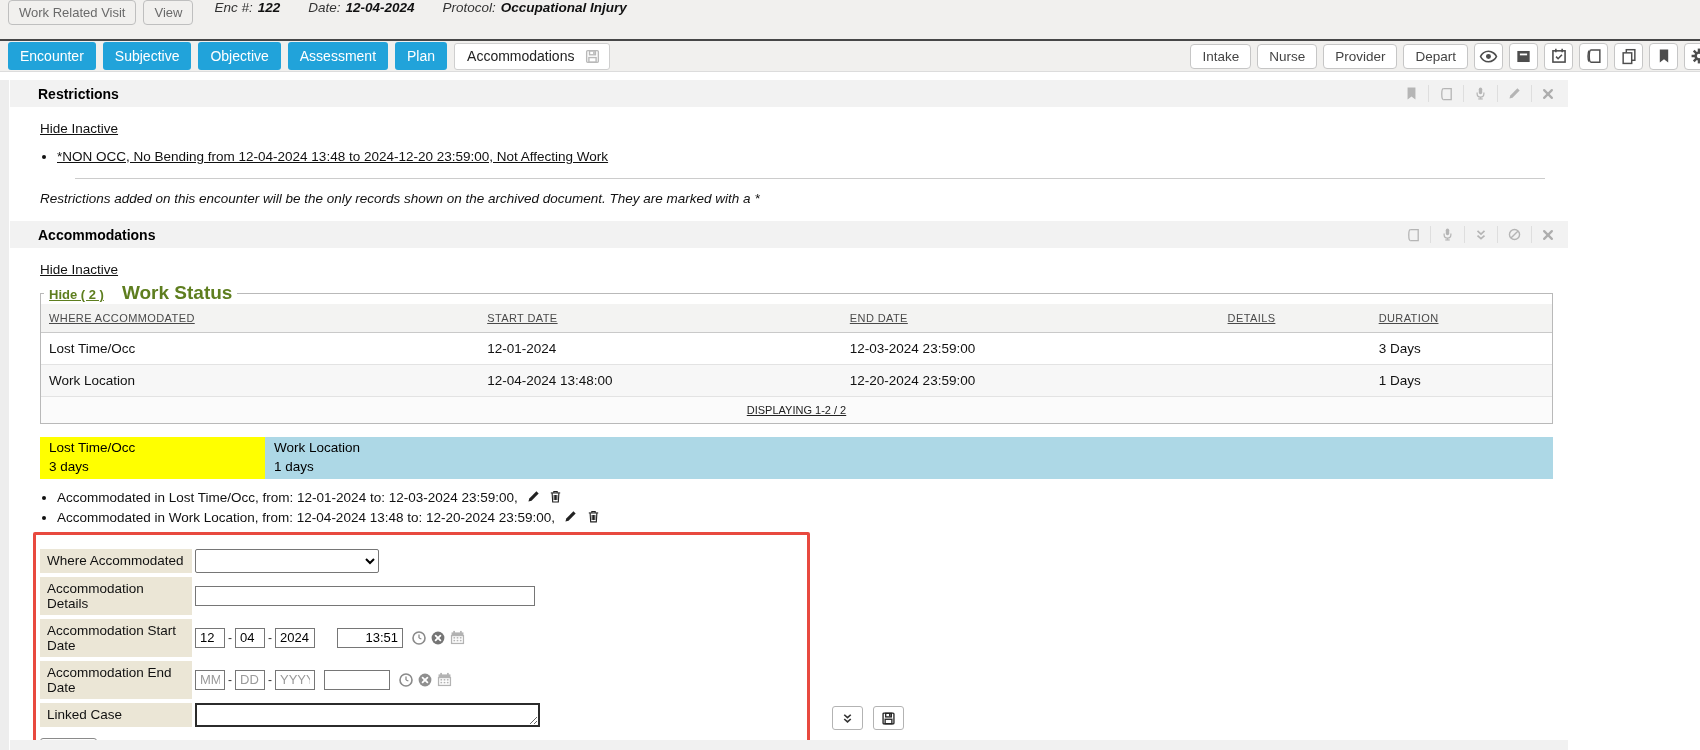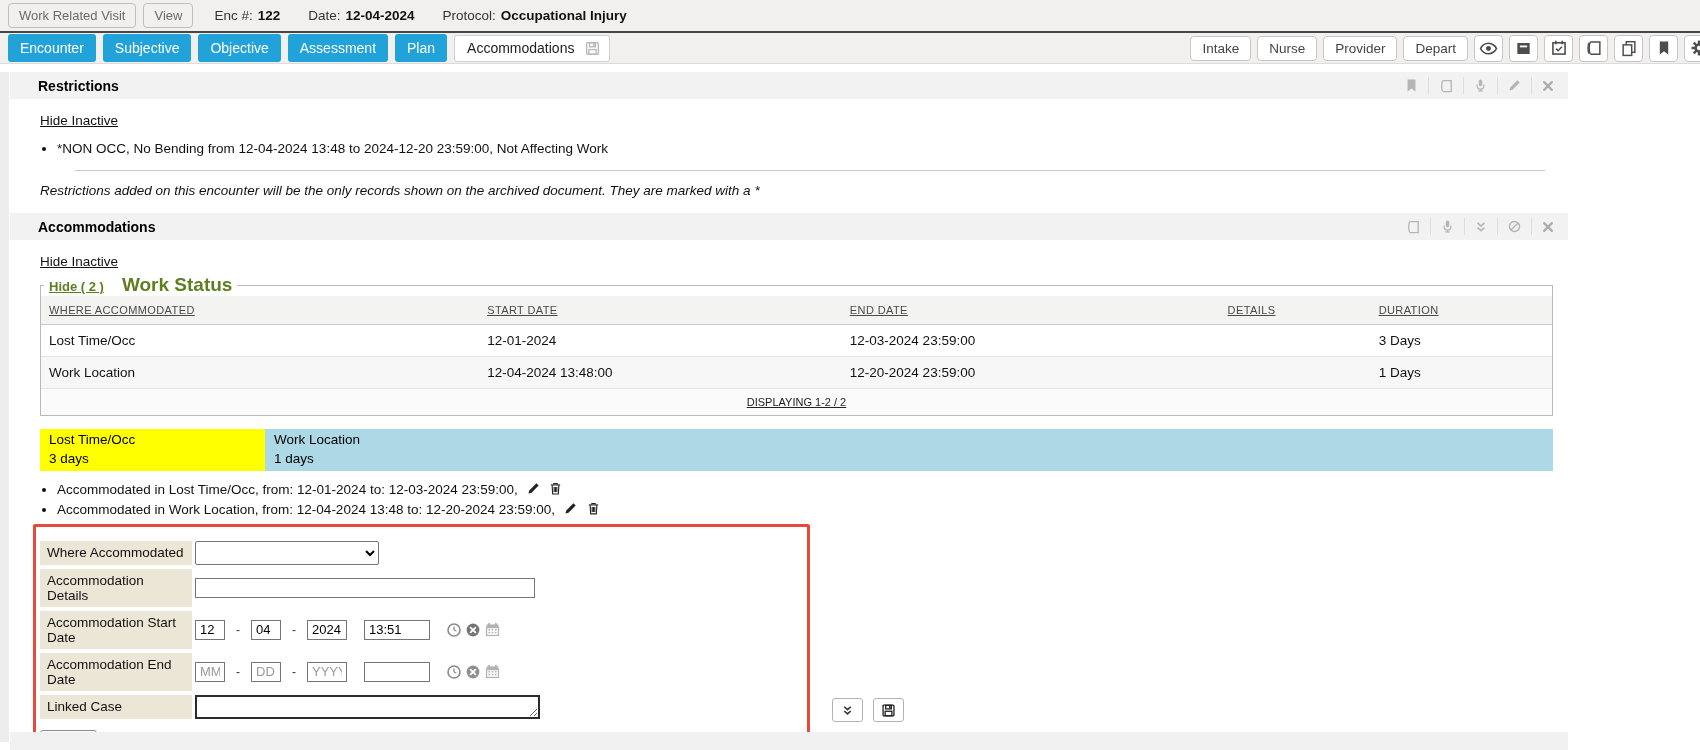--- a/index.html
+++ b/index.html
@@ -1,26 +1,26 @@
 <!DOCTYPE html>
 <html><head>
 <meta charset="utf-8">
 <style>
   * { box-sizing: border-box; margin: 0; padding: 0; }
   html,body { width:1700px; height:750px; overflow:hidden; background:#fff;
     font-family:"Liberation Sans", sans-serif; color:#111; }
 
   
-  .topbar { height:33px; background:#f1f0ee; border-bottom:2px solid #474747;
-    display:flex; align-items:center; padding-left:8px; font-size:13.5px; }
+  .topbar { height:41px; background:#f1f0ee; border-bottom:2px solid #474747;
+    display:flex; align-items:flex-start; padding-left:8px; font-size:13.5px; }
   .tb-btn { background:transparent; border:1px solid #bfbfbf; border-radius:4px;
     color:#6a6a6a; font-size:13px; padding:4px 10px; margin-right:7px;
     font-family:inherit; cursor:pointer; }
   .tb-meta { display:flex; align-items:center; margin-left:14px; }
-  .tb-pair { margin-right:28px; color:#333; white-space:nowrap; }
+  .tb-pair { margin-right:28px; color:#333; white-space:nowrap;font-style:italic; }
   .tb-pair b { color:#111; font-weight:700; margin-left:5px; }
 
   
   .navbar { height:31px; background:#f1f0ee; border-bottom:1px solid #dcdcdc;
     display:flex; align-items:center; justify-content:space-between; padding-left:8px; }
   .nav-left { display:flex; align-items:center; gap:7px; }
   .blue-btn { background:#21a3da; color:#fff; border:none; border-radius:3px;
     font-size:14px; padding:6px 12px; font-family:inherit; cursor:pointer; }
   .active-tab { background:#fff; border:1px solid #cfcfcf; border-radius:3px;
     display:flex; align-items:center; gap:10px; padding:4px 8px 4px 12px; font-size:14px; color:#222; }
@@ -75,21 +75,21 @@
 
   
   .entries { margin-top:12px; }
 
   
   .red-box { margin:7px 0 0 33px; width:777px; border:3px solid #e8493f; border-radius:2px;
     padding:14px 0 16px 4px; }
   .frow { display:flex; align-items:stretch; margin-bottom:4px; }
   .flabel { width:152px; background:#ebe6d6; font-size:13.5px; padding:4px 4px 4px 7px;
     display:flex; align-items:center; color:#111; }
-  .fctrl { display:flex; align-items:center; gap:12px; margin-left:3px; }
+  .fctrl { display:flex; align-items:center; gap:4px; margin-left:3px; }
   select.sel { width:184px; height:24px; border:1px solid #767676; border-radius:2px;
     font-size:13px; font-family:inherit; background:#fff; }
   input.txt { border:1px solid #767676; font-size:13px; font-family:inherit; height:20px; padding:1px 4px; }
   .w-details { width:340px; }
   .d-mm,.d-dd { width:30px; } .d-yy { width:40px; } .d-time { width:66px; }
   input::placeholder { color:#9a9a9a; }
   .dash { color:#333; font-size:12px; margin:0 -1px; }
   .date-icons { display:flex; align-items:center; gap:3px; margin-left:4px; }
   .date-icons span { display:flex; cursor:pointer; }
   textarea.linked { width:345px; height:24px; border:2px solid #2b2b2b; resize:both;
@@ -240,21 +240,21 @@
           <svg width="14" height="14" viewBox="0 0 16 16">
             <g stroke="#adadad" stroke-width="2.6" stroke-linecap="round">
               <line x1="3.6" y1="3.6" x2="12.4" y2="12.4"></line>
               <line x1="12.4" y1="3.6" x2="3.6" y2="12.4"></line>
             </g>
           </svg>
         </span>
     </div>
   </div>
   <span class="link hide-inactive">Hide Inactive</span>
-  <ul class="dotlist" style="margin-top:12px;">
+  <ul class="dotlist" style="margin-top:12px;text-decoration:underline;">
     <li>*NON OCC, No Bending from 12-04-2024 13:48 to 2024-12-20 23:59:00, Not Affecting Work</li>
   </ul>
   <div class="sep-line"></div>
   <div class="note">Restrictions added on this encounter will be the only records shown on the archived document. They are marked with a *</div>
 
   
   <div class="section-bar">
     <span class="section-title">Accommodations</span>
     <div class="bar-icons">
       <span class="icx">
@@ -402,21 +402,21 @@
       </div>
     </div>
     <div class="frow">
       <div class="flabel">Accommodation Start Date</div>
       <div class="fctrl">
         <input class="txt d-mm" value="12" style="">
         <span class="dash">-</span>
         <input class="txt d-dd" value="04" style="">
         <span class="dash">-</span>
         <input class="txt d-yy" value="2024" style="">
-        <input class="txt d-time" style="margin-left: 5px;" value="13:51">
+        <input class="txt d-time" style="margin-left: 18px; text-align: right;" value="13:51">
         <span class="date-icons">
           <span>
               <svg width="16" height="16" viewBox="0 0 16 16">
                 <circle cx="8" cy="8" r="6" fill="none" stroke="#8a8a8a" stroke-width="1.6"></circle>
                 <g stroke="#8a8a8a" stroke-width="1.3">
                   <line x1="8" y1="8" x2="8" y2="4.6"></line>
                   <line x1="8" y1="8" x2="10.4" y2="9"></line>
                 </g>
               </svg>
             </span>

